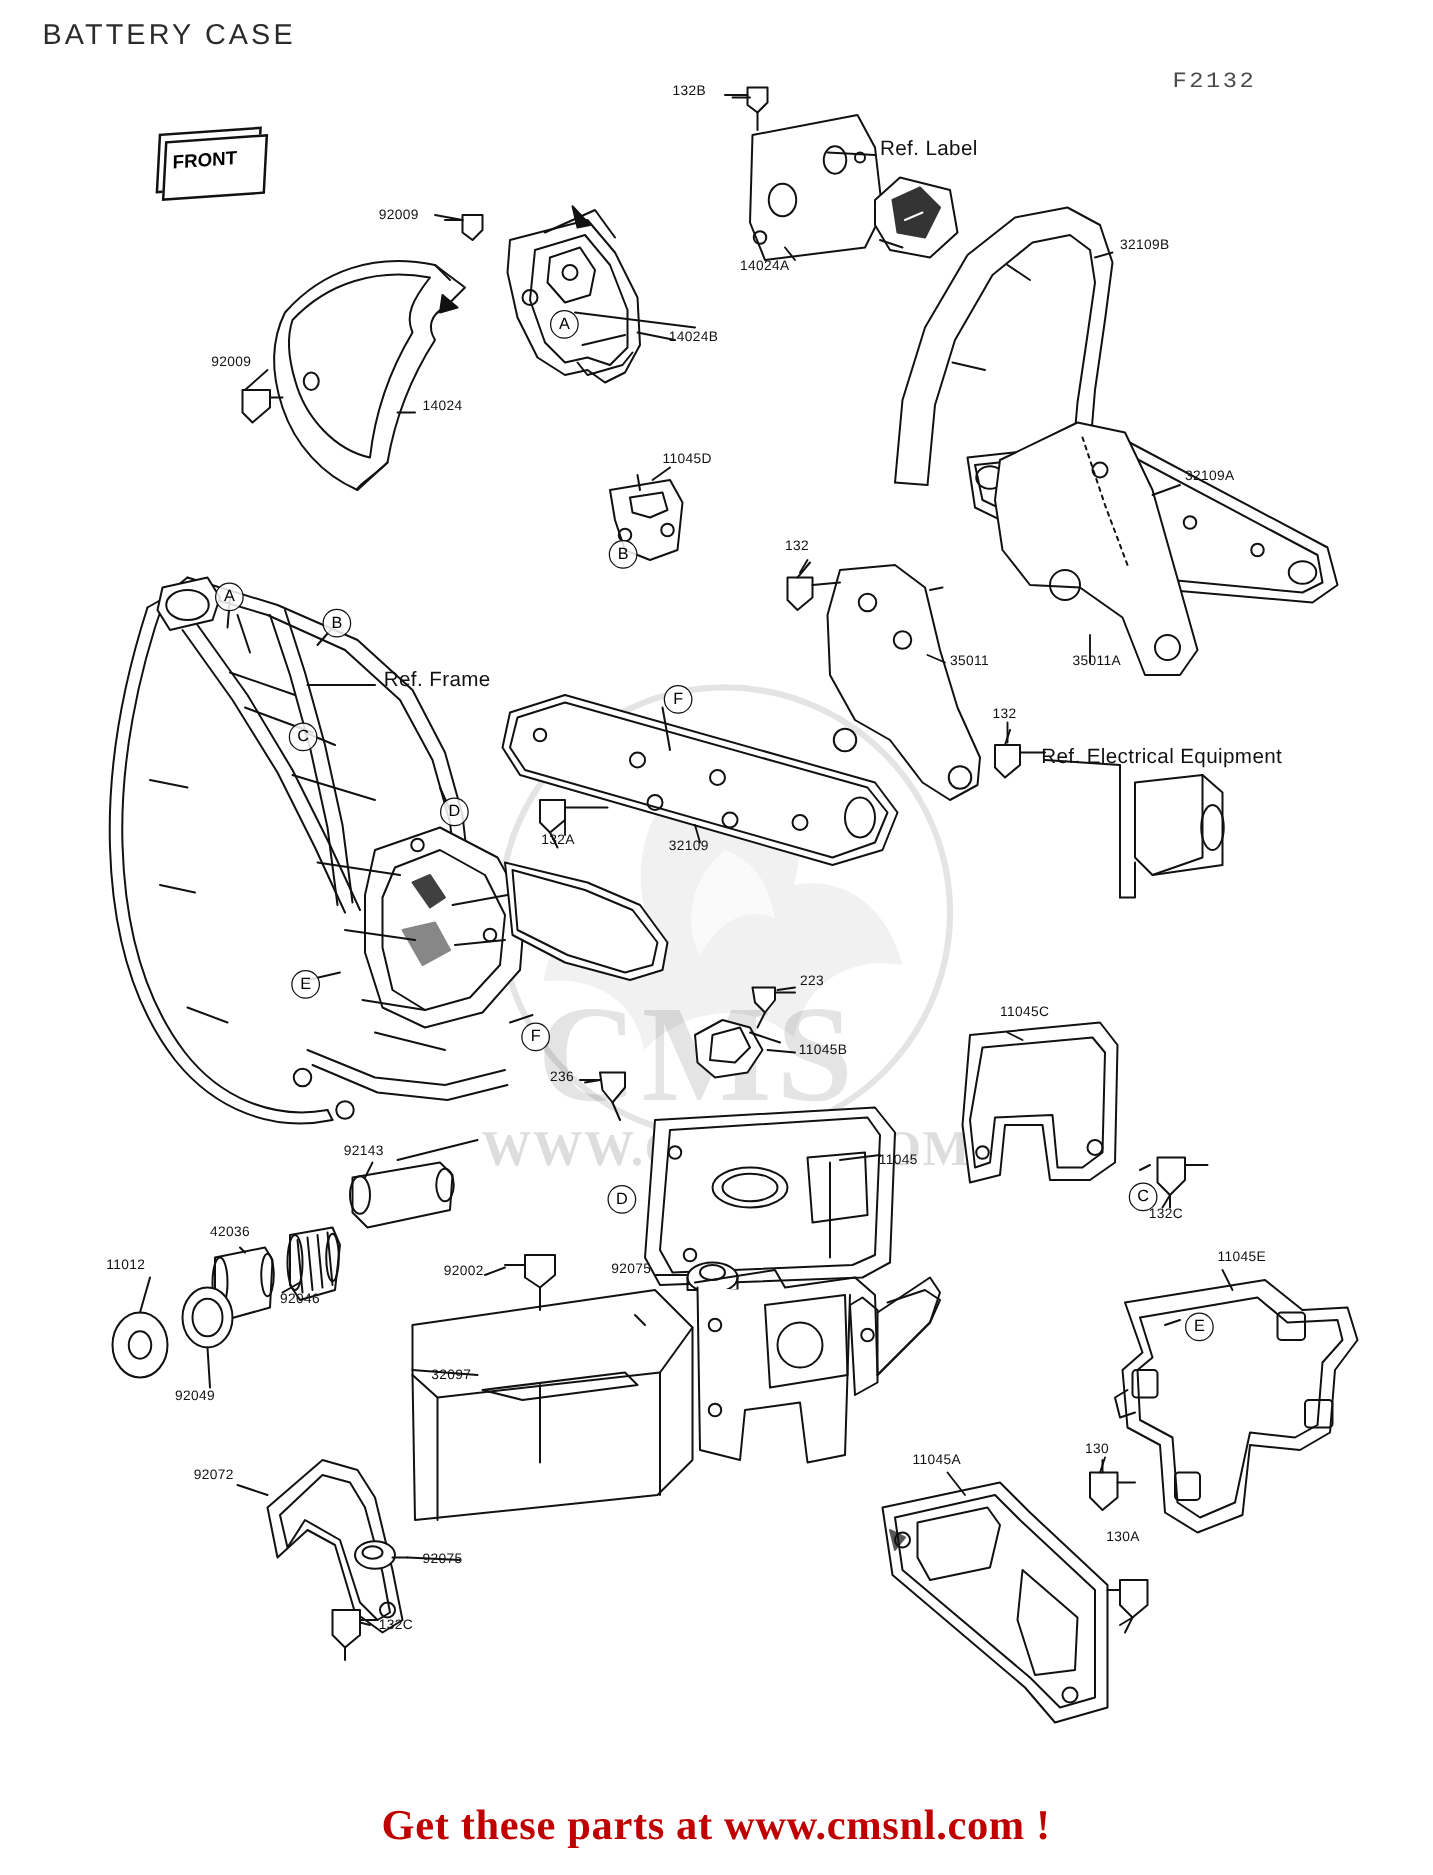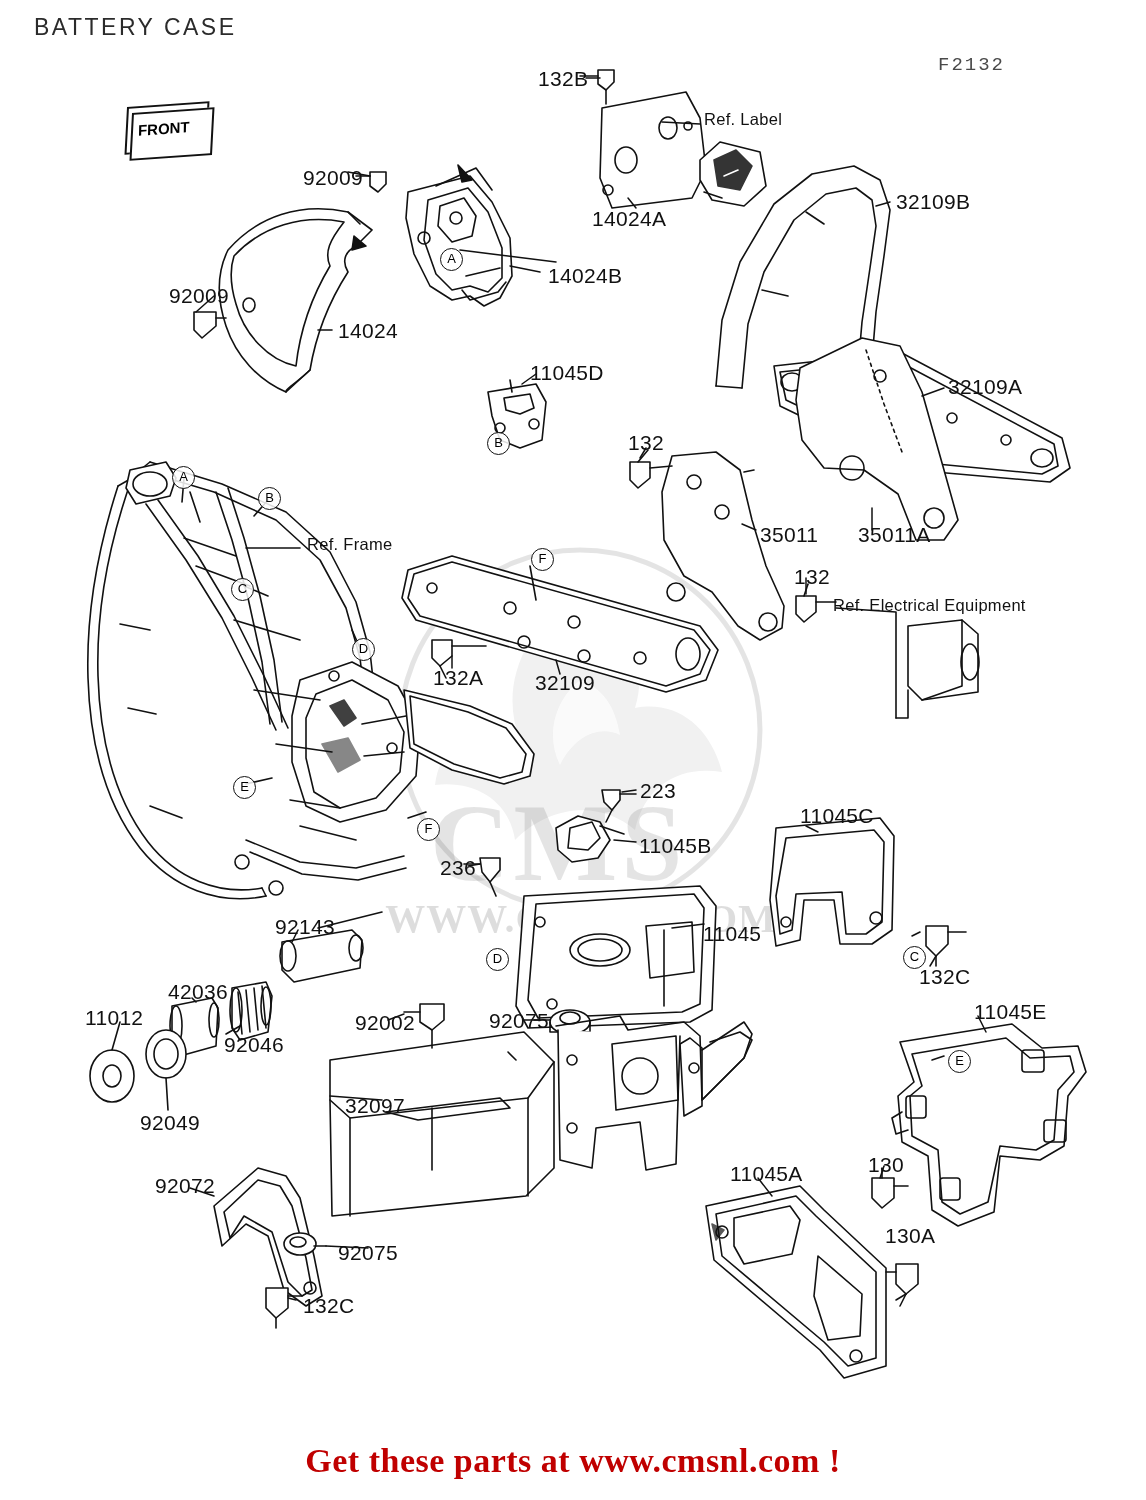--- a/index.html
+++ b/index.html
@@ -47,21 +47,21 @@
     width: 1146px;
     text-align: center;
     font-size: 34px;
     font-weight: bold;
     color: #c00000;
     font-family: "Liberation Serif", serif;
     letter-spacing: 0.5px;
   }
   .lbl {
     position: absolute;
-    font-size: 21px;
+    font-size: 11px;
     color: #111111;
     white-space: nowrap;
     font-family: "Liberation Sans", sans-serif;
     letter-spacing: 0.3px;
   }
   .lbl.ref {
     font-size: 16.5px;
   }
   .callout {
     position: absolute;
@@ -579,21 +579,21 @@
       </g>
 
     </g>
   </svg>
 
   <div>
     <div class="lbl" style="left:538px; top:67px;">132B</div>
     <div class="lbl" style="left:592px; top:207px;">14024A</div>
     <div class="lbl" style="left:896px; top:190px;">32109B</div>
     <div class="lbl" style="left:303px; top:166px;">92009</div>
-    <div class="lbl" style="left:548px; top:264px;">14024B</div>
+    <div class="lbl" style="left:535px; top:264px;">14024B</div>
     <div class="lbl" style="left:169px; top:284px;">92009</div>
     <div class="lbl" style="left:338px; top:319px;">14024</div>
     <div class="lbl" style="left:948px; top:375px;">32109A</div>
     <div class="lbl" style="left:489px; top:361px;margin-left:41px;">11045D</div>
     <div class="lbl" style="left:628px; top:431px;">132</div>
     <div class="lbl" style="left:760px; top:523px;text-align:right;">35011</div>
     <div class="lbl" style="left:858px; top:523px;">35011A</div>
     <div class="lbl" style="left:794px; top:565px;">132</div>
     <div class="lbl" style="left:433px; top:666px;">132A</div>
     <div class="lbl" style="left:535px; top:671px;">32109</div>

